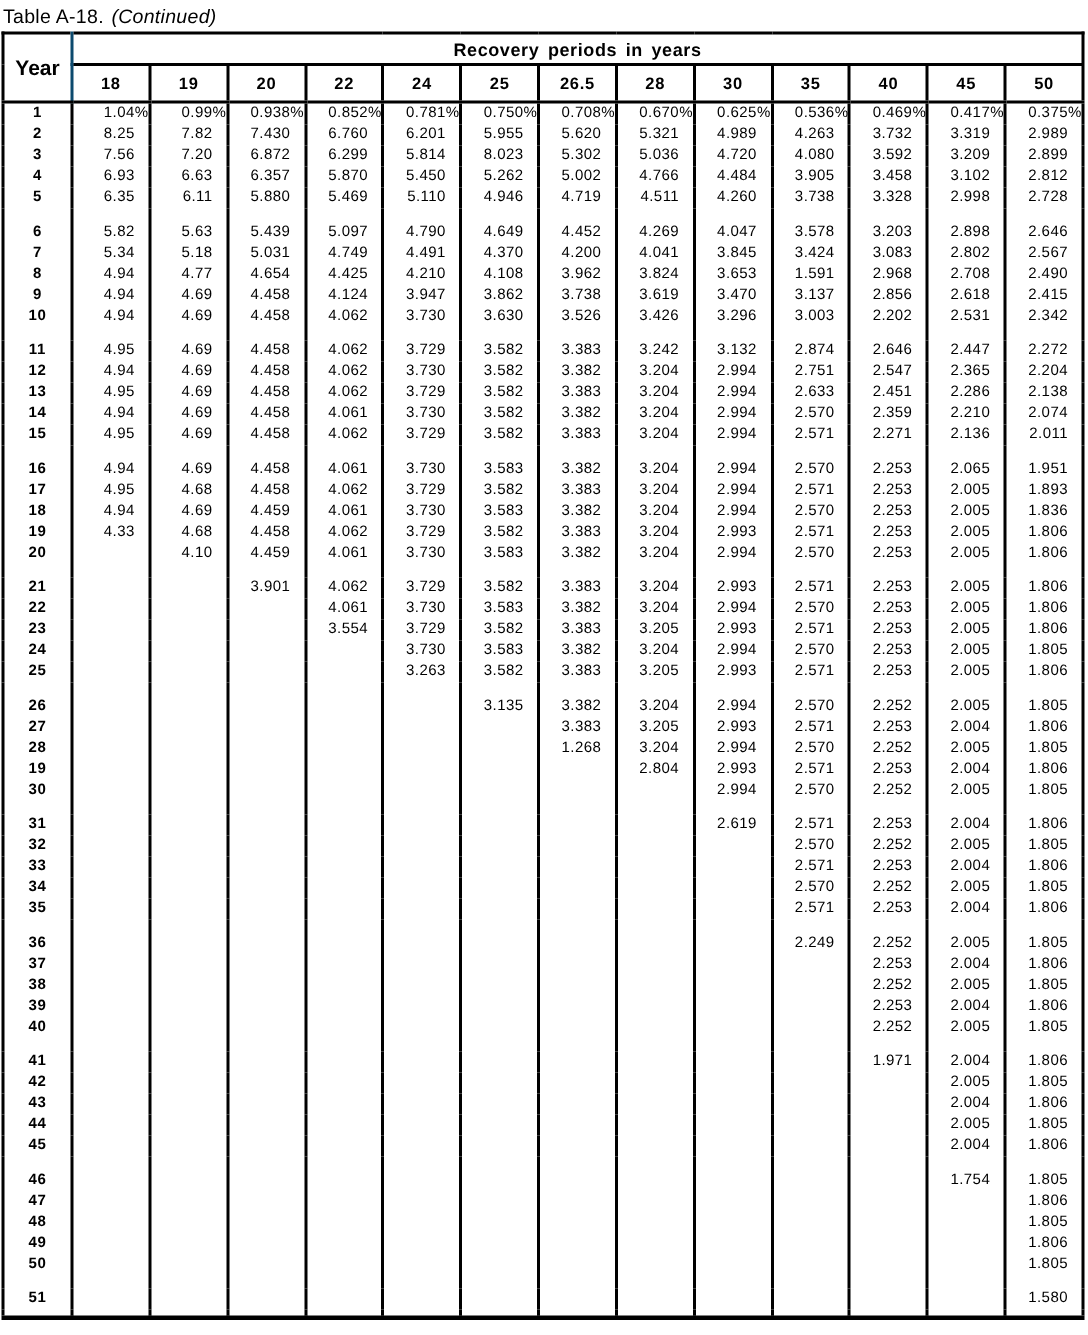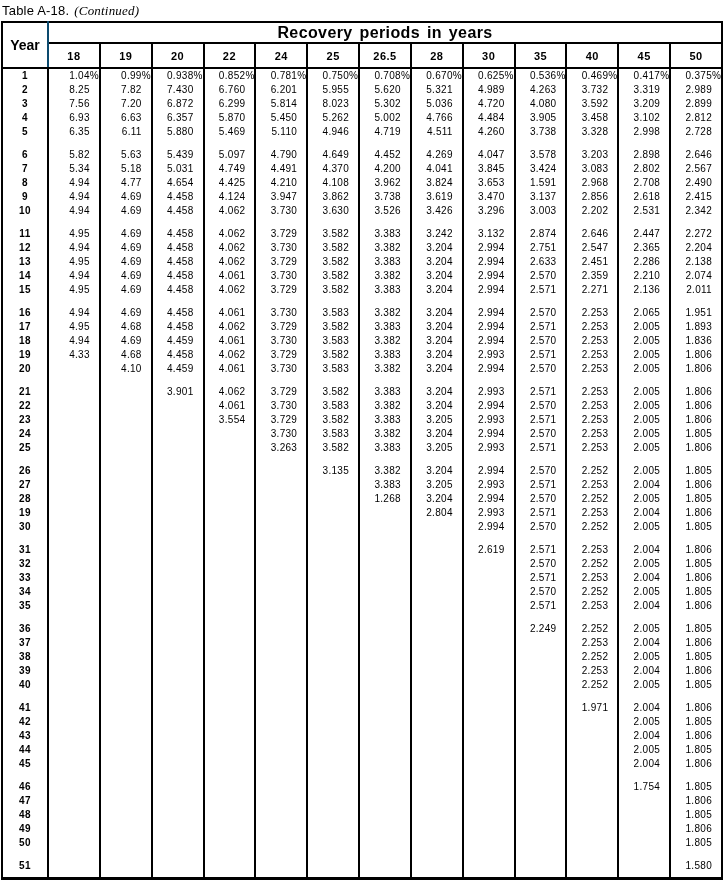--- a/index.html
+++ b/index.html
@@ -1,28 +1,28 @@
 <!DOCTYPE html>
 <html><head>
 <meta charset="utf-8">
 <style>
   html,body{margin:0;padding:0;background:#ffffff;}
   body{width:725px;height:890px;position:relative;overflow:hidden;
        font-family:"Liberation Sans",sans-serif;color:#000;
        -webkit-font-smoothing:none;}
   .title{position:absolute;left:2px;top:3px;font-size:13px;letter-spacing:0.2px;white-space:nowrap;}
-  .title .cont{font-style:italic;margin-left:5px;font-family:Liberation Serif, serif;}
+  .title .cont{font-style:italic;margin-left:5px;}
   table.dep{position:absolute;left:1px;top:21px;width:722px;
             border-collapse:collapse;table-layout:fixed;
             border:2px solid #000;border-bottom:3px solid #000;}
   col.ycol{width:46px;}
   th,td{padding:0;margin:0;}
   th.yearhead{border-right:2px solid #0c4a6e;border-bottom:2px solid #000;
               font-weight:bold;font-size:14px;text-align:center;vertical-align:middle;}
-  th.grouphead{border-bottom:2px solid #000;font-weight:bold;font-size:16px;
+  th.grouphead{border-bottom:2px solid #000;font-weight:bold;font-size:12px;
                text-align:center;height:19px;letter-spacing:0.4px;word-spacing:2px;}
   th.colhead{border-left:2px solid #000;border-bottom:2px solid #000;
              font-weight:bold;font-size:11px;text-align:center;height:23px;letter-spacing:0.5px;}
   tbody td{font-size:10px;line-height:14px;vertical-align:middle;}
   td.yr{text-align:center;font-weight:bold;letter-spacing:0.5px;}
   td.val{border-left:2px solid #000;text-align:right;padding-right:9px;letter-spacing:0.3px;}
   tr.r{height:14px;}
   tr.gap{height:9px;}
   tr.endpad{height:5px;}
   .pct{display:inline-block;width:0;overflow:visible;white-space:pre;}

